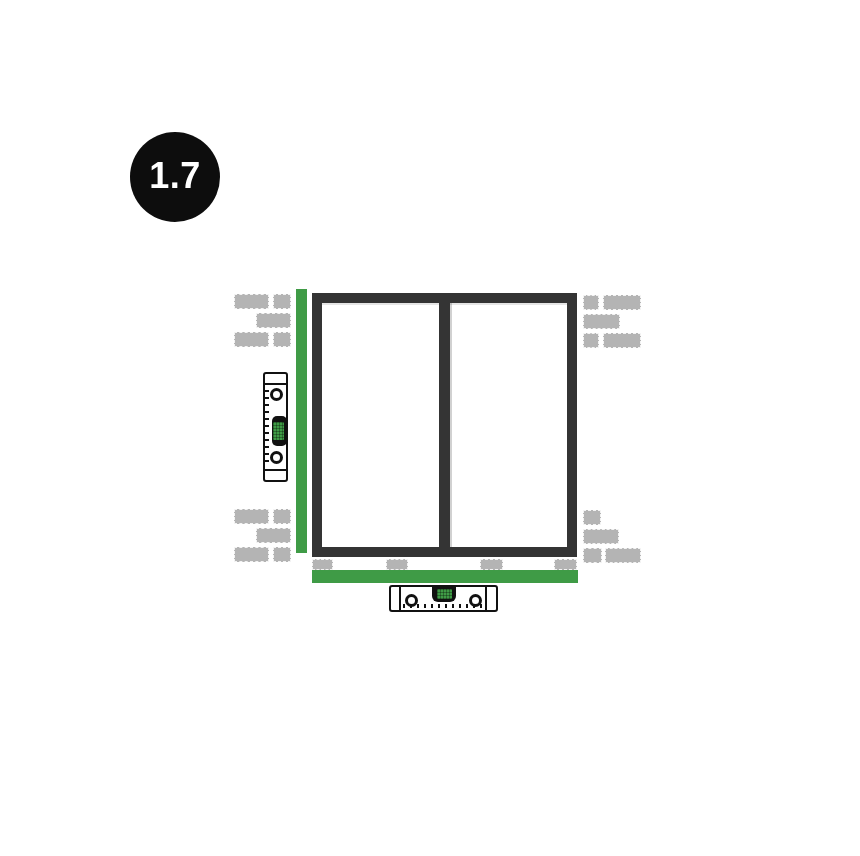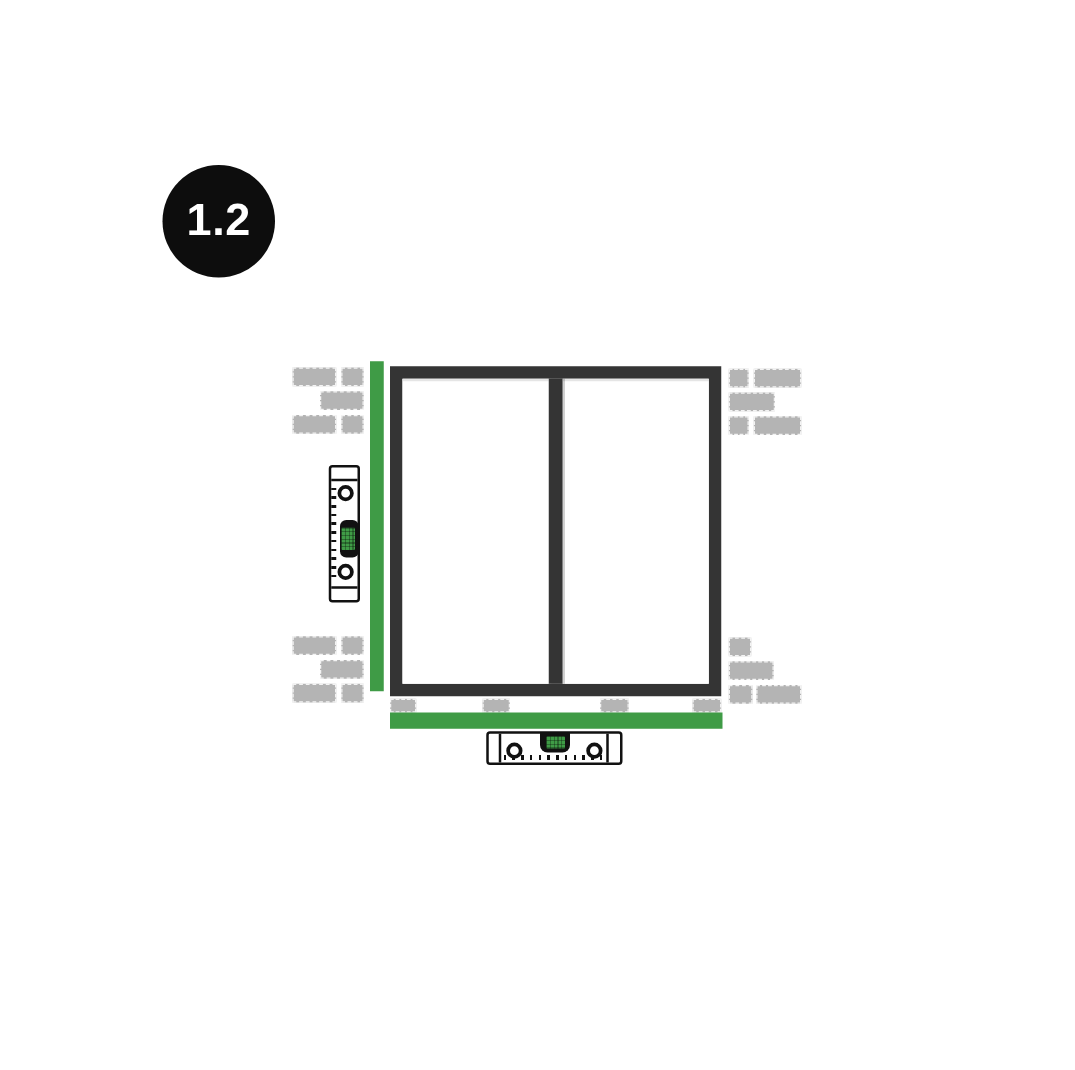--- a/index.html
+++ b/index.html
@@ -185,21 +185,21 @@
     left: 46px; top: 2px;
     width: 15px; height: 10px;
   }
 </style>
 </head>
 <body>
 
 <div class="stage">
 
   <div class="badge">
-    <span class="num">1.2</span>
+    <span class="num">1.7</span>
   </div>
 
   <div class="packer-v"></div>
 
   <div class="frame">
     <div class="pane left"></div>
     <div class="pane right"></div>
     <div class="mullion"></div>
   </div>
 

